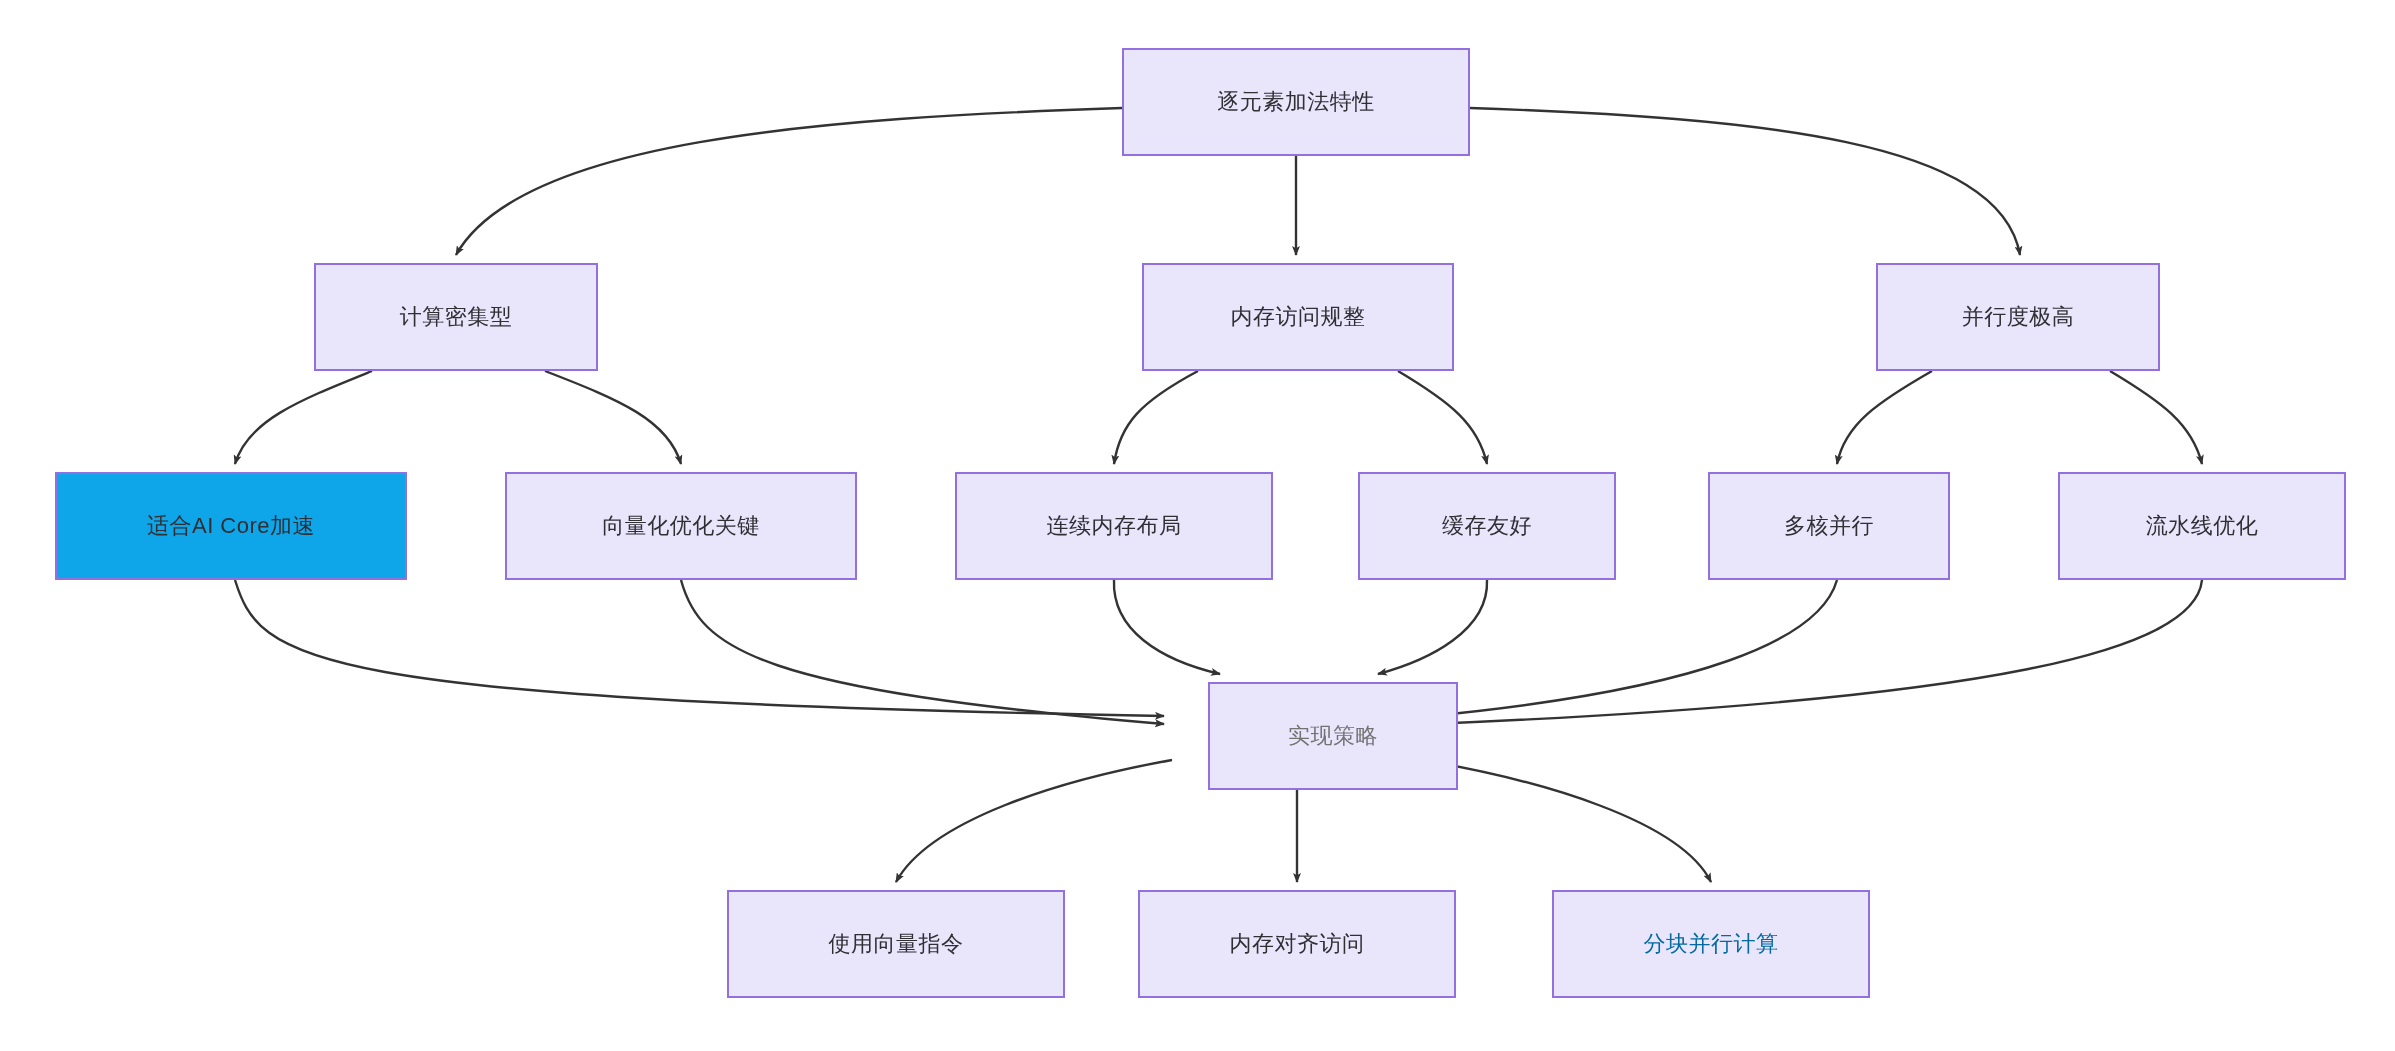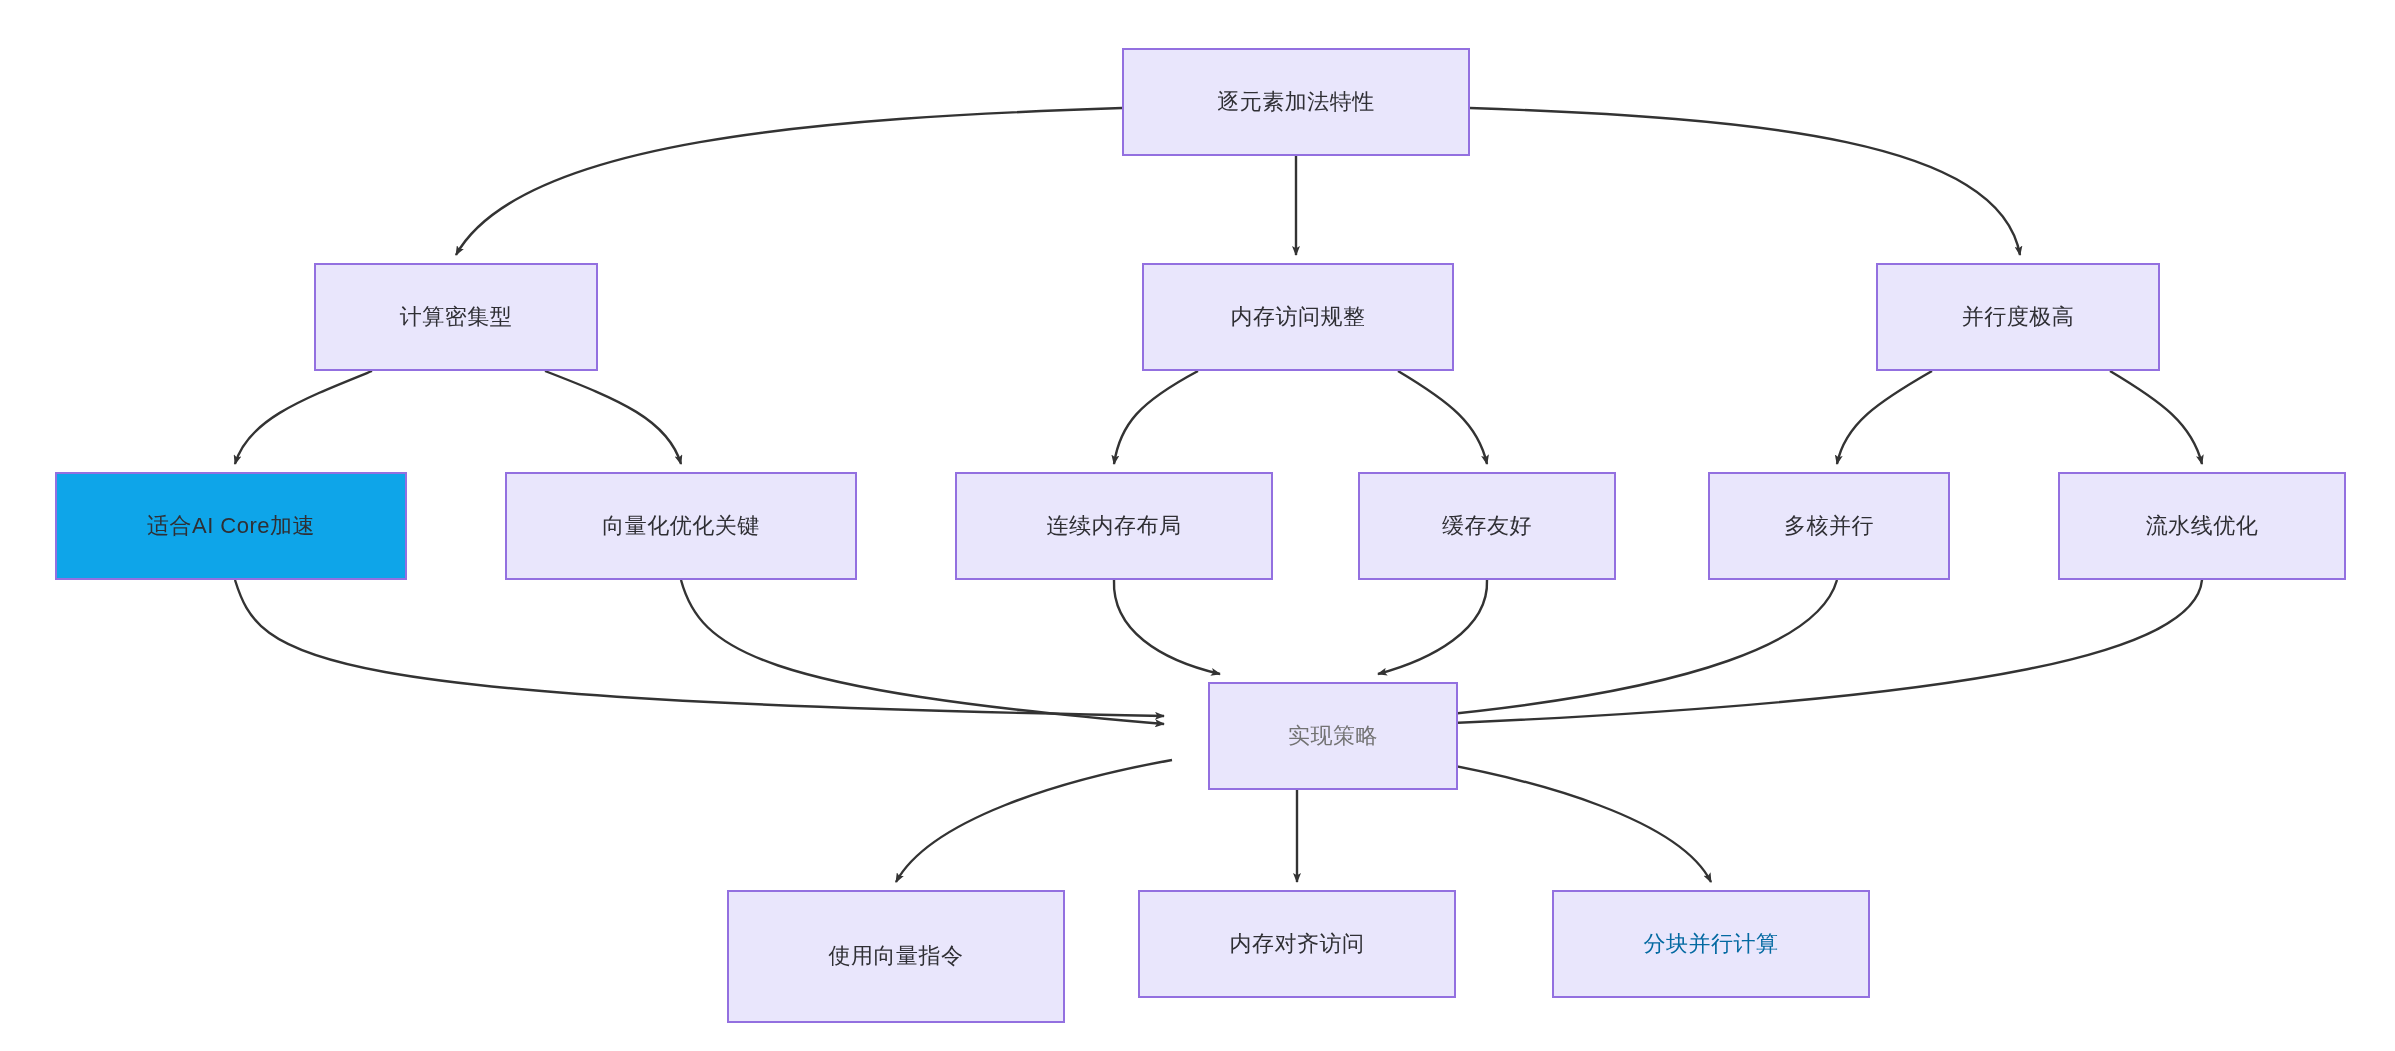--- a/index.html
+++ b/index.html
@@ -106,21 +106,21 @@
       </div>
       <div class="node" style="left: 1708px; top: 472px; width: 242px; height: 108px; background: rgb(233, 230, 252); border-color: rgb(147, 112, 224); color: rgb(47, 47, 52);">
         <span class="node-label">多核并行</span>
       </div>
       <div class="node" style="left: 2058px; top: 472px; width: 288px; height: 108px; background: rgb(233, 230, 252); border-color: rgb(147, 112, 224); color: rgb(47, 47, 52);">
         <span class="node-label">流水线优化</span>
       </div>
       <div class="node" style="left: 1172px; top: 682px; width: 250px; height: 108px; background: rgb(233, 230, 252); border-color: rgb(147, 112, 224); color: #737373; margin-left: 36px;">
         <span class="node-label">实现策略</span>
       </div>
-      <div class="node" style="left: 727px; top: 890px; width: 338px; height: 133px; background: rgb(233, 230, 252); border-color: rgb(147, 112, 224); color: rgb(47, 47, 52);">
+      <div class="node" style="left: 727px; top: 890px; width: 338px; height: 108px; background: rgb(233, 230, 252); border-color: rgb(147, 112, 224); color: rgb(47, 47, 52);">
         <span class="node-label">使用向量指令</span>
       </div>
       <div class="node" style="left: 1138px; top: 890px; width: 318px; height: 108px; background: rgb(233, 230, 252); border-color: rgb(147, 112, 224); color: rgb(47, 47, 52);">
         <span class="node-label">内存对齐访问</span>
       </div>
       <div class="node" style="left: 1552px; top: 890px; width: 318px; height: 108px; background: rgb(233, 230, 252); border-color: rgb(147, 112, 224); color: #0369a1;">
         <span class="node-label">分块并行计算</span>
       </div>
     </div>
 </div>

